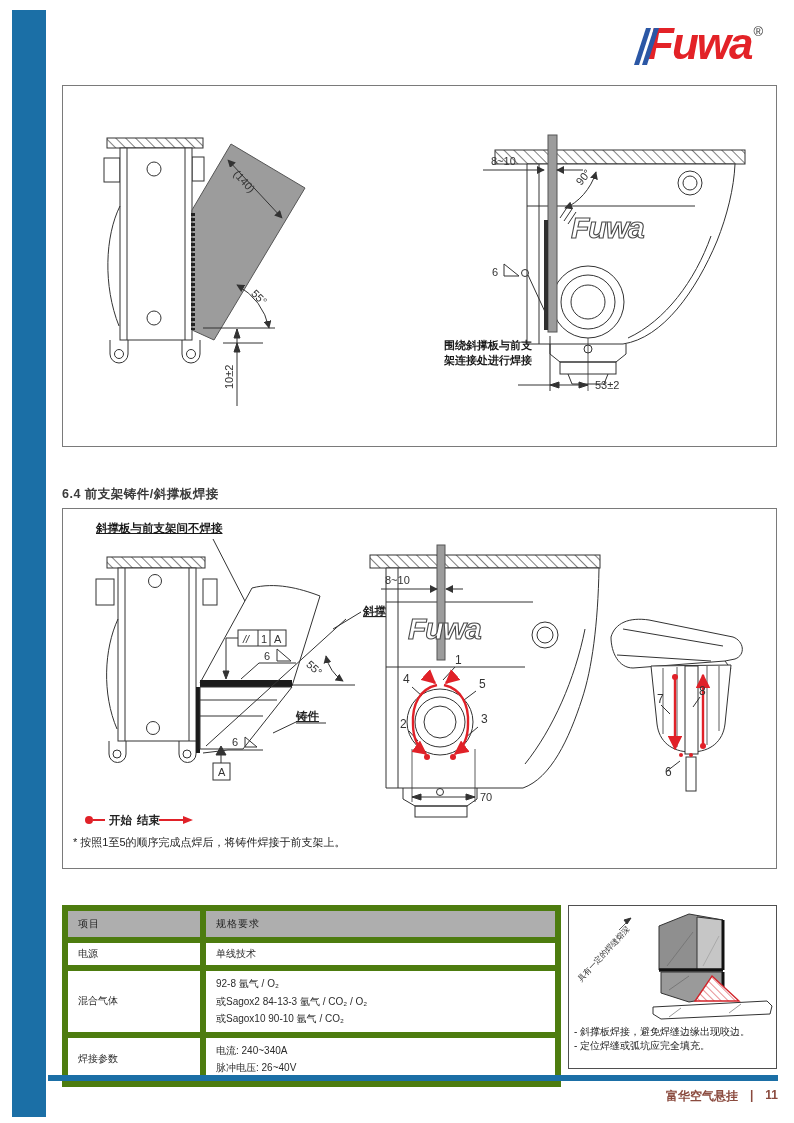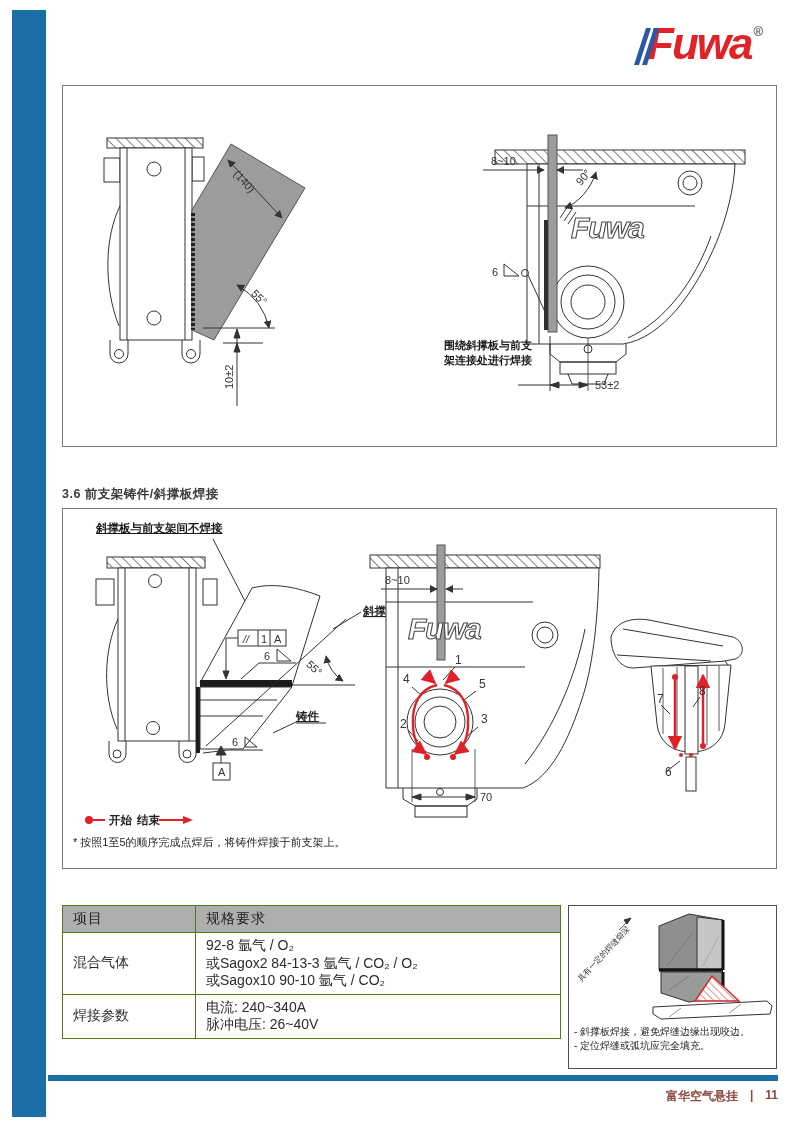--- a/index.html
+++ b/index.html
@@ -29,21 +29,21 @@
   .outline-logo{font-size:30px;font-style:italic;font-weight:bold;fill:#fff;stroke:#4a4a4a;
                 stroke-width:1.1px;letter-spacing:-1px;}
   
   .weld-note{left:381px;top:204px;font-size:11px;font-weight:bold;line-height:15px;color:#1a1a1a;margin-top:48px;}
   .noweld{left:33px;top:12px;font-size:11.5px;font-weight:bold;color:#1a1a1a;
           text-decoration:underline;}
   .seq-notes{left:10px;top:325px;font-size:11px;line-height:17px;color:#222;}
   .seq-notes .n2{margin-left:8px;}
   
   .spec{left:62px;top:905px;width:499px;border-collapse:collapse;table-layout:fixed;}
-  .spec th,.spec td{border:1px solid #4d7c0f;font-size:14px;color:#2c2c2c;
+  .spec th,.spec td{border:6px solid #4d7c0f;font-size:10px;color:#2c2c2c;
                     padding:4px 10px;text-align:left;vertical-align:middle;font-weight:normal;}
   .spec th{background:#aeaeae;color:#1f1f1f;height:18px;letter-spacing:1px;}
   .spec .c1{width:112px;}
   .spec .ml div{line-height:15.5px;padding:1px 0;}
   
   .detail-box{left:568px;top:905px;width:207px;height:162px;border:1px solid #4f4f4f;background:#fff;}
   .bullets{left:5px;top:119px;width:198px;font-size:10px;line-height:14px;color:#222;}
   
   .footer{left:478px;top:1088px;width:300px;display:flex;justify-content:flex-end;gap:12px;
           font-size:12px;color:#8a4a3e;font-weight:bold;}
@@ -168,21 +168,21 @@
       <text class="dim" transform="translate(518,100) rotate(-50)">90°</text>
       <text class="dim" x="429" y="190">6</text>
       <text class="dim" x="532" y="303">53±2</text>
     </svg>
     <div class="abs weld-note">
       <div>围绕斜撑板与前支</div>
       <div>架连接处进行焊接</div>
     </div>
   </div>
 
-  <div class="abs sec-title t36">3.6 前支架铸件/斜撑板焊接</div>
+  <div class="abs sec-title t36">6.4 前支架铸件/斜撑板焊接</div>
 
   <div class="abs fig-box box2">
     <svg width="713" height="357" viewBox="0 0 713 357">
 
       <g stroke="#333" stroke-width="1" fill="none">
         <line x1="150" y1="30" x2="186" y2="100"></line>
         <rect x="44" y="48" width="98" height="11" fill="url(#hatch)"></rect>
         <rect x="33" y="70" width="18" height="26" fill="#fff"></rect>
         <rect x="140" y="70" width="14" height="26" fill="#fff"></rect>
         <rect x="55" y="59" width="78" height="173" fill="#fff"></rect>
@@ -329,20 +329,24 @@
     <div class="abs seq-notes">
       <div class="n1">* 按照1至5的顺序完成点焊后，将铸件焊接于前支架上。</div>
     </div>
   </div>
 
   <table class="abs spec">
     <tbody>
         <tr>
       <th class="c1">项目</th>
       <th>规格要求</th>
+    </tr>
+    <tr>
+      <td>电源</td>
+      <td>单线技术</td>
     </tr>
     <tr>
       <td>混合气体</td>
       <td class="ml">
         <div>92-8 氩气 / O₂</div>
         <div>或Sagox2 84-13-3 氩气 / CO₂ / O₂</div>
         <div>或Sagox10 90-10 氩气 / CO₂</div>
       </td>
     </tr>
     <tr>

